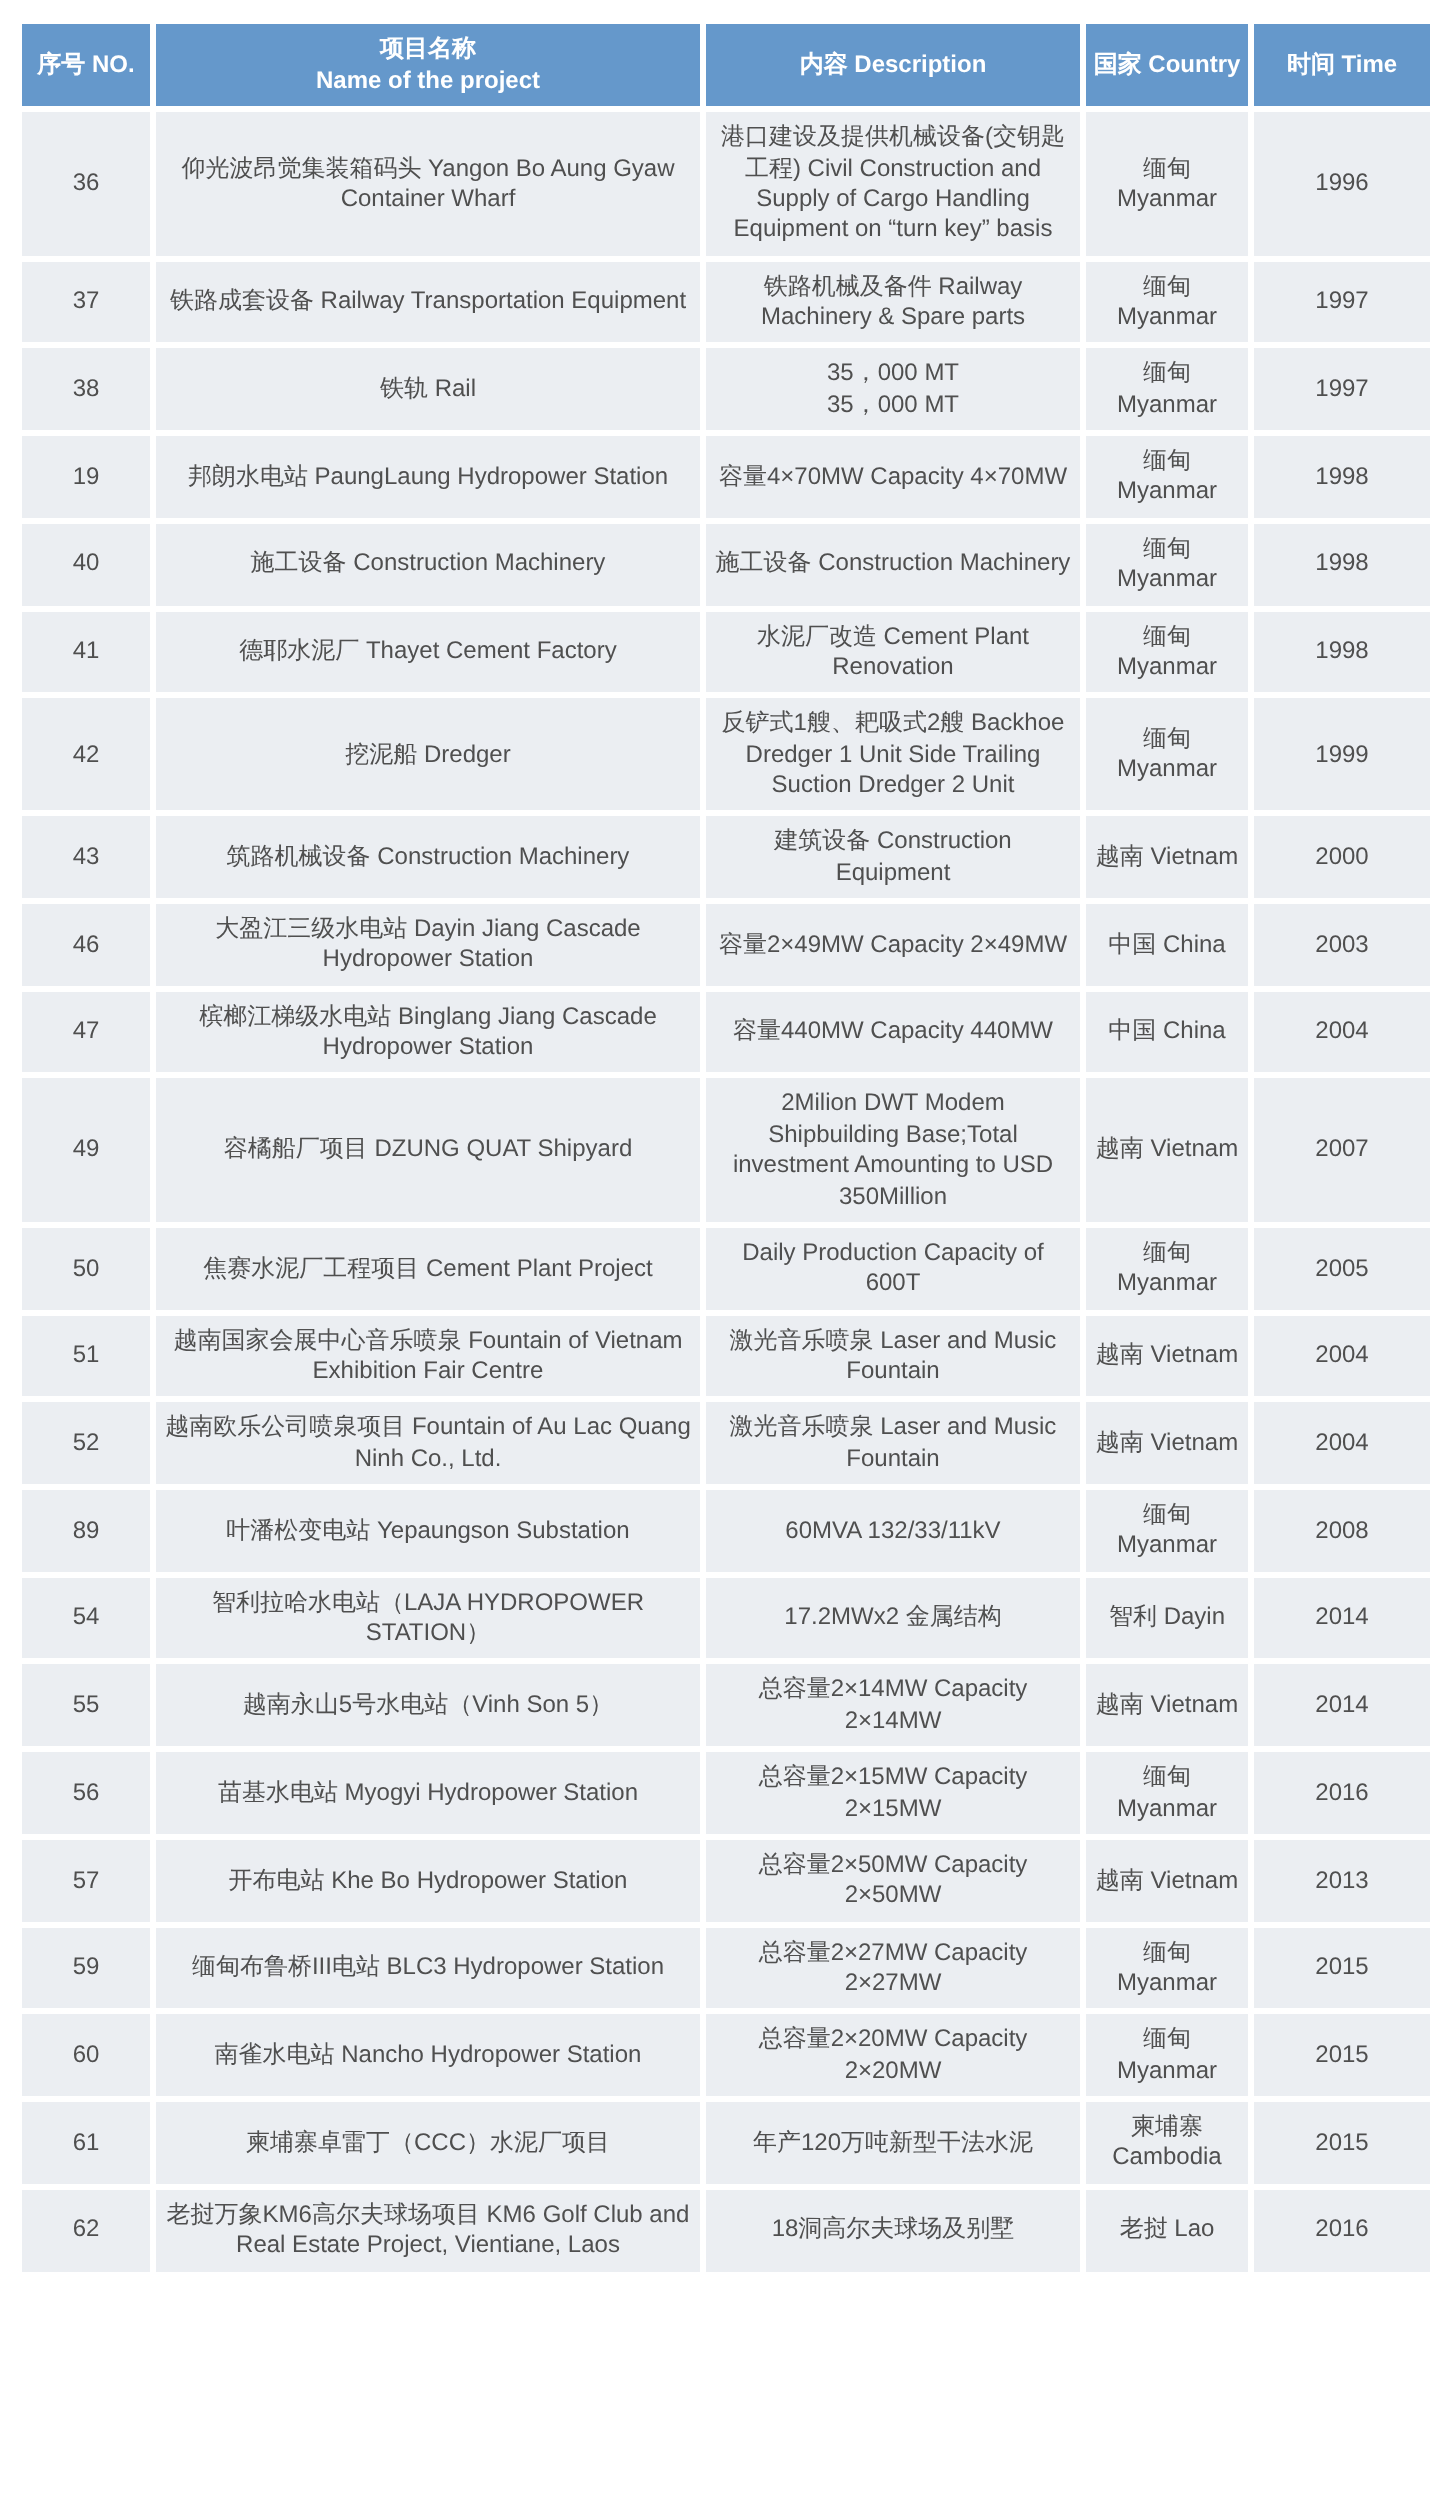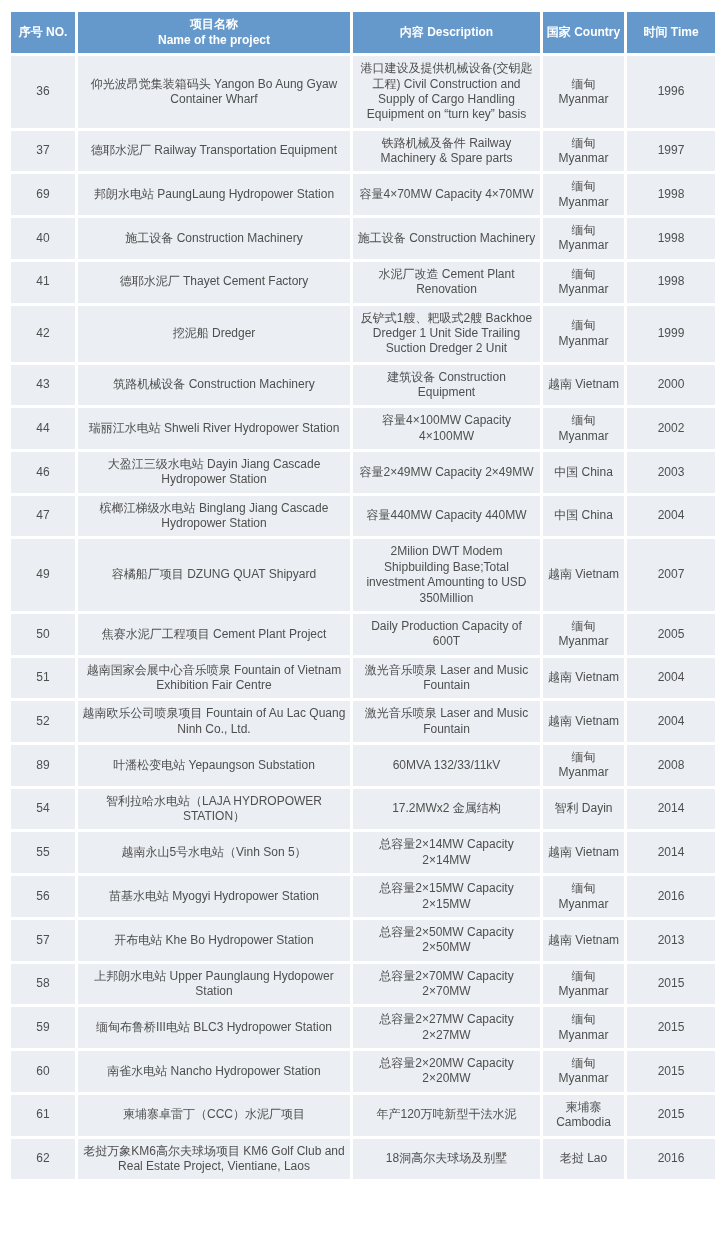--- a/index.html
+++ b/index.html
@@ -80,27 +80,35 @@
     <tbody>
         <tr>
           <td class="col-no">36</td>
           <td class="col-name">仰光波昂觉集装箱码头 Yangon Bo Aung Gyaw Container Wharf</td>
           <td class="col-description">港口建设及提供机械设备(交钥匙工程) Civil Construction and Supply of Cargo Handling Equipment on “turn key” basis</td>
           <td class="col-country">缅甸 Myanmar</td>
           <td class="col-time">1996</td>
         </tr>
         <tr>
           <td class="col-no">37</td>
-          <td class="col-name">德耶水泥厂 Railway Transportation Equipment</td>
+          <td class="col-name">铁路成套设备 Railway Transportation Equipment</td>
           <td class="col-description">铁路机械及备件 Railway Machinery &amp; Spare parts</td>
           <td class="col-country">缅甸 Myanmar</td>
           <td class="col-time">1997</td>
         </tr>
         <tr>
-          <td class="col-no">69</td>
+          <td class="col-no">38</td>
+          <td class="col-name">铁轨 Rail</td>
+          <td class="col-description">35，000 MT
+35，000 MT</td>
+          <td class="col-country">缅甸 Myanmar</td>
+          <td class="col-time">1997</td>
+        </tr>
+        <tr>
+          <td class="col-no">19</td>
           <td class="col-name">邦朗水电站 PaungLaung Hydropower Station</td>
           <td class="col-description">容量4×70MW Capacity 4×70MW</td>
           <td class="col-country">缅甸 Myanmar</td>
           <td class="col-time">1998</td>
         </tr>
         <tr>
           <td class="col-no">40</td>
           <td class="col-name">施工设备 Construction Machinery</td>
           <td class="col-description">施工设备 Construction Machinery</td>
           <td class="col-country">缅甸 Myanmar</td>
@@ -119,27 +127,20 @@
           <td class="col-description">反铲式1艘、耙吸式2艘 Backhoe Dredger 1 Unit Side Trailing Suction Dredger 2 Unit</td>
           <td class="col-country">缅甸 Myanmar</td>
           <td class="col-time">1999</td>
         </tr>
         <tr>
           <td class="col-no">43</td>
           <td class="col-name">筑路机械设备 Construction Machinery</td>
           <td class="col-description">建筑设备 Construction Equipment</td>
           <td class="col-country">越南 Vietnam</td>
           <td class="col-time">2000</td>
-        </tr>
-        <tr>
-          <td class="col-no">44</td>
-          <td class="col-name">瑞丽江水电站 Shweli River Hydropower Station</td>
-          <td class="col-description">容量4×100MW Capacity 4×100MW</td>
-          <td class="col-country">缅甸 Myanmar</td>
-          <td class="col-time">2002</td>
         </tr>
         <tr>
           <td class="col-no">46</td>
           <td class="col-name">大盈江三级水电站 Dayin Jiang Cascade Hydropower Station</td>
           <td class="col-description">容量2×49MW Capacity 2×49MW</td>
           <td class="col-country">中国 China</td>
           <td class="col-time">2003</td>
         </tr>
         <tr>
           <td class="col-no">47</td>
@@ -205,27 +206,20 @@
           <td class="col-time">2016</td>
         </tr>
         <tr>
           <td class="col-no">57</td>
           <td class="col-name">开布电站 Khe Bo Hydropower Station</td>
           <td class="col-description">总容量2×50MW Capacity 2×50MW</td>
           <td class="col-country">越南 Vietnam</td>
           <td class="col-time">2013</td>
         </tr>
         <tr>
-          <td class="col-no">58</td>
-          <td class="col-name">上邦朗水电站 Upper Paunglaung Hydopower Station</td>
-          <td class="col-description">总容量2×70MW Capacity 2×70MW</td>
-          <td class="col-country">缅甸 Myanmar</td>
-          <td class="col-time">2015</td>
-        </tr>
-        <tr>
           <td class="col-no">59</td>
           <td class="col-name">缅甸布鲁桥III电站 BLC3 Hydropower Station</td>
           <td class="col-description">总容量2×27MW Capacity 2×27MW</td>
           <td class="col-country">缅甸 Myanmar</td>
           <td class="col-time">2015</td>
         </tr>
         <tr>
           <td class="col-no">60</td>
           <td class="col-name">南雀水电站 Nancho Hydropower Station</td>
           <td class="col-description">总容量2×20MW Capacity 2×20MW</td>

